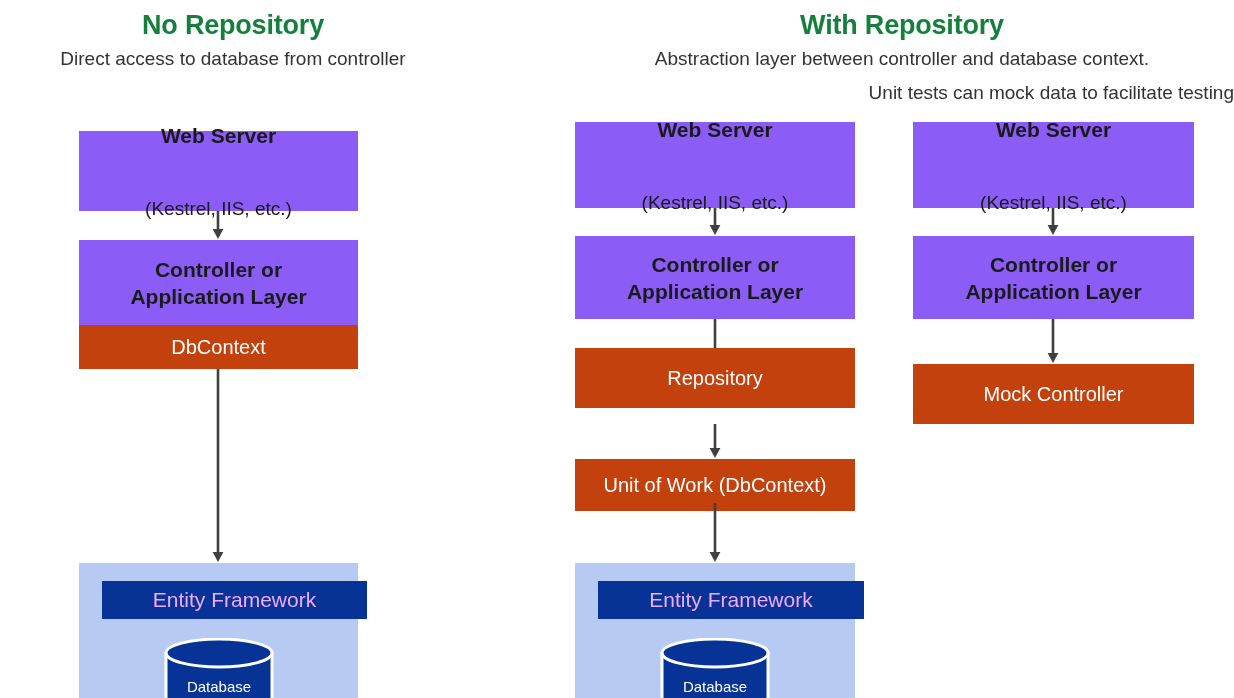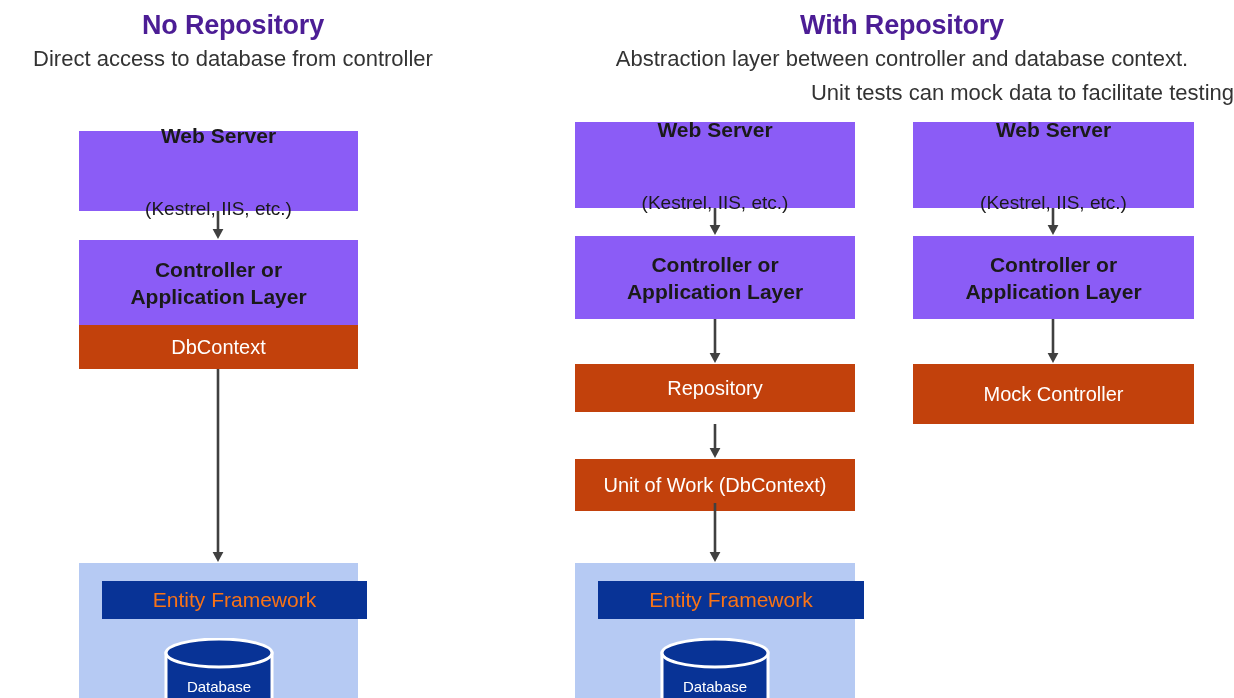--- a/index.html
+++ b/index.html
@@ -23,27 +23,27 @@
   }
 
   
   .panel-heading {
     position: absolute;
     text-align: center;
   }
   .panel-title {
     font-size: 27px;
     font-weight: bold;
-    color: #4c1d95;
+    color: #15803d;
     line-height: 34px;
     letter-spacing: -0.2px;
     white-space: nowrap;
   }
   .panel-subtitle {
-    font-size: 22px;
+    font-size: 19px;
     font-weight: normal;
     color: #333333;
     line-height: 26px;
     margin-top: 4px;
   }
 
   
   .node {
     position: absolute;
     box-sizing: border-box;
@@ -59,21 +59,21 @@
   }
   .node-blue {
     background: #c2410c;
     color: #ffffff;
   }
   .node-lightblue {
     background: #b6caf3;
   }
   .node-navy {
     background: #083396;
-    color: #f97316;
+    color: #f0abfc;
     margin-left: 32px;
   }
 
   .node-title {
     font-size: 21px;
     font-weight: bold;
     line-height: 27px;
     white-space: nowrap;
   }
   .node-sub {
@@ -197,21 +197,21 @@
     <div class="node-title-2">Application Layer</div>
   </div>
 
   <div class="arrow" style="left:705px; top:319px; width:20px; height:45px;">
     <svg width="20" height="45" viewBox="0 0 20 45">
       <line x1="10" y1="0" x2="10" y2="36" stroke="#404040" stroke-width="2.6"></line>
       <polygon points="10,44 4.6,34 15.4,34" fill="#404040"></polygon>
     </svg>
   </div>
 
-  <div class="node node-blue" style="left:575px; top:364px; width:280px; height:48px;">
+  <div class="node node-blue" style="left:575px; top:348px; width:280px; height:60px;">
     <div class="node-plain">Repository</div>
   </div>
 
   <div class="arrow" style="left:705px; top:424px; width:20px; height:35px;">
     <svg width="20" height="35" viewBox="0 0 20 35">
       <line x1="10" y1="0" x2="10" y2="26" stroke="#404040" stroke-width="2.6"></line>
       <polygon points="10,34 4.6,24 15.4,24" fill="#404040"></polygon>
     </svg>
   </div>
 

